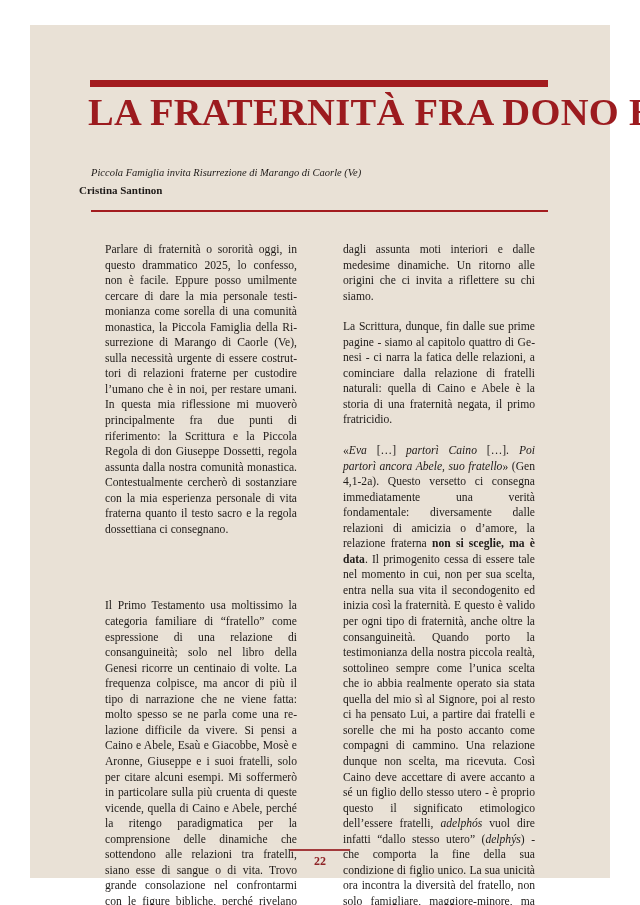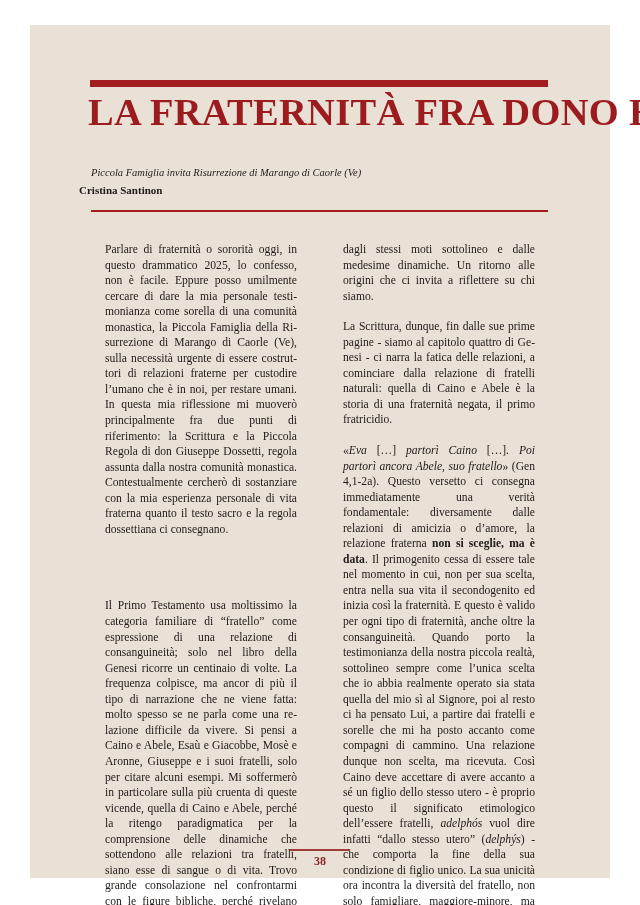--- a/index.html
+++ b/index.html
@@ -96,20 +96,20 @@
   <div class="mid-rule"></div>
 
   <div class="col col-left">
     <p>Parlare di fraternità o sororità oggi, in questo drammatico 2025, lo confesso, non è facile. Eppure posso umilmen­te cercare di dare la mia personale testi­monianza come sorella di una comunità monastica, la Piccola Famiglia della Ri­surrezione di Marango di Caorle (Ve), sulla necessità urgente di essere costrut­tori di relazioni fraterne per custodire l’umano che è in noi, per restare umani. In questa mia riflessione mi muoverò prin­cipalmente fra due punti di riferimento: la Scrittura e la Piccola Regola di don Giusep­pe Dossetti, regola assunta dalla nostra co­munità monastica. Contestualmente cer­cherò di sostanziare con la mia esperienza personale di vita fraterna quanto il testo sacro e la regola dossettiana ci consegnano.</p>
     <div class="gap"></div>
     <div class="gap"></div>
     <p>Il Primo Testamento usa moltissimo la ca­tegoria familiare di “fratello” come espres­sione di una relazione di consanguineità; solo nel libro della Genesi ricorre un centi­naio di volte. La frequenza colpisce, ma an­cor di più il tipo di narrazione che ne viene fatta: molto spesso se ne parla come una re­lazione difficile da vivere. Si pensi a Caino e Abele, Esaù e Giacobbe, Mosè e Aronne, Giuseppe e i suoi fratelli, solo per citare al­cuni esempi. Mi soffermerò in particolare sulla più cruenta di queste vicende, quella di Caino e Abele, perché la ritengo para­digmatica per la comprensione delle di­namiche che sottendono alle relazioni tra fratelli, siano esse di sangue o di vita. Trovo grande consolazione nel confrontarmi con le figure bibliche, perché rivelano quanto la nostra umanità sia da sempre attraversata</p>
   </div>
 
   <div class="col col-right">
-    <p>dagli stessi moti sottolineo e dalle medesime dinamiche. Un ritorno alle origini che ci invita a riflettere su chi siamo.</p>
+    <p>dagli assunta moti interiori e dalle medesime dinamiche. Un ritorno alle origini che ci invita a riflettere su chi siamo.</p>
     <p>La Scrittura, dunque, fin dalle sue prime pagine - siamo al capitolo quattro di Ge­nesi - ci narra la fatica delle relazioni, a co­minciare dalla relazione di fratelli naturali: quella di Caino e Abele è la storia di una fraternità negata, il primo fratricidio.</p>
     <p><span>«</span><em>Eva</em><span> […] </span><em>partorì Caino</em><span> […]. </span><em>Poi partorì ancora Abele, suo fratello</em><span>» (Gen 4,1-2a).</span><span> Questo versetto ci consegna immediata­mente una verità fondamentale: diversa­mente dalle relazioni di amicizia o d’amo­re, la relazione fraterna </span><strong>non si sceglie, ma è data</strong><span>. Il primogenito cessa di essere tale nel momento in cui, non per sua scelta, en­tra nella sua vita il secondogenito ed inizia così la fraternità. E questo è valido per ogni tipo di fraternità, anche oltre la consangui­neità. Quando porto la testimonianza del­la nostra piccola realtà, sottolineo sempre come l’unica scelta che io abbia realmente operato sia stata quella del mio sì al Signo­re, poi al resto ci ha pensato Lui, a partire dai fratelli e sorelle che mi ha posto accanto come compagni di cammino. Una relazio­ne dunque non scelta, ma ricevuta. Così Caino deve accettare di avere accanto a sé un figlio dello stesso utero - è proprio que­sto il significato etimologico dell’essere fra­telli, </span><em>adelphós</em><span> vuol dire infatti “dallo stes­so utero” (</span><em>delphýs</em><span>) - che comporta la fine della sua condizione di figlio unico. La sua unicità ora incontra la diversità del fratello, non solo famigliare, maggiore-minore, ma anche culturale e sociale, uno agricoltore, l’altro pastore: «</span><em>Ora Abele era pastore di greggi, mentre Caino era lavoratore del suo­lo</em><span>» (Gen 4,2b).</span></p>
   </div>
 
   <div class="foot-rule"></div>
-  <div class="page-number">38</div>
+  <div class="page-number">22</div>
 </div>
 
 </body></html>

